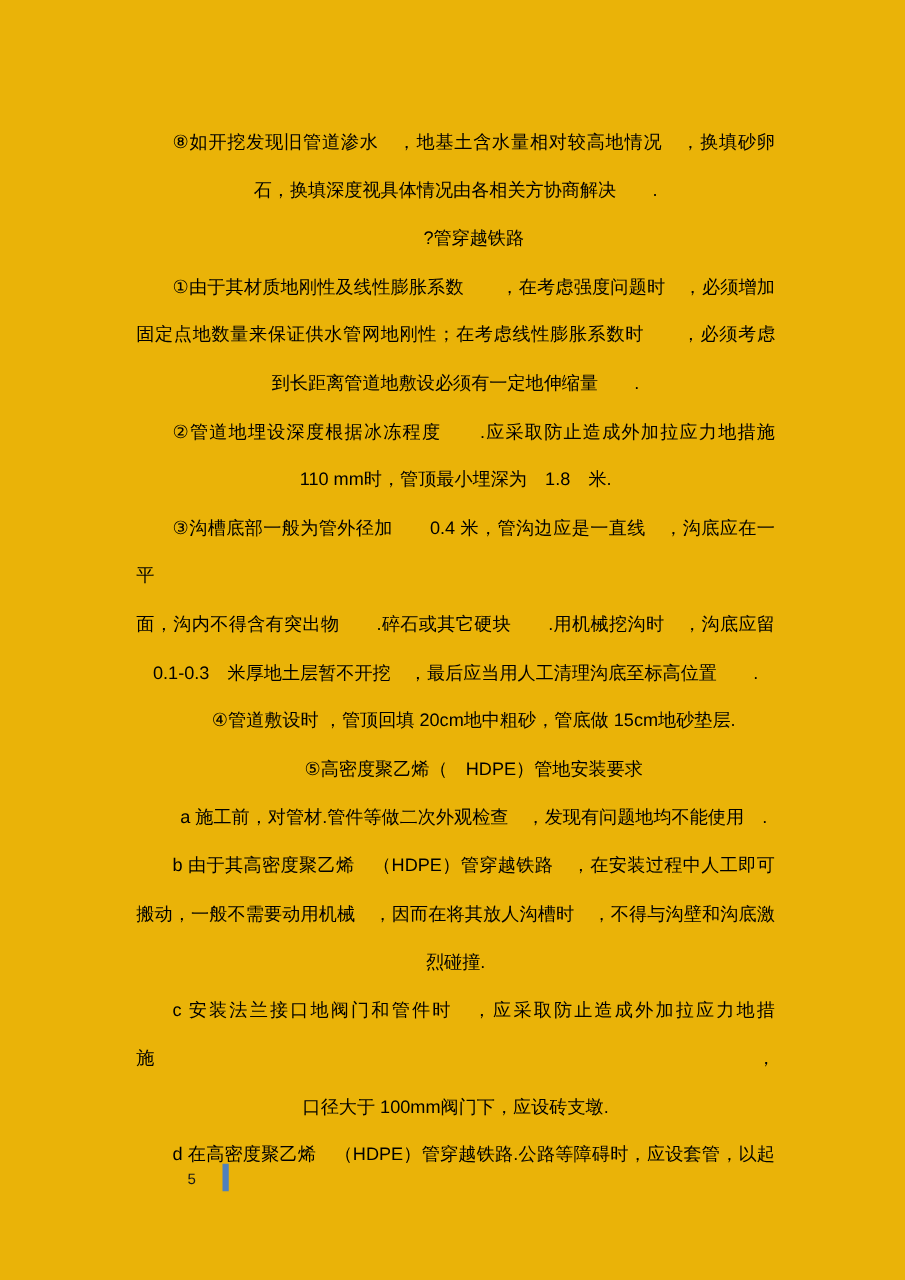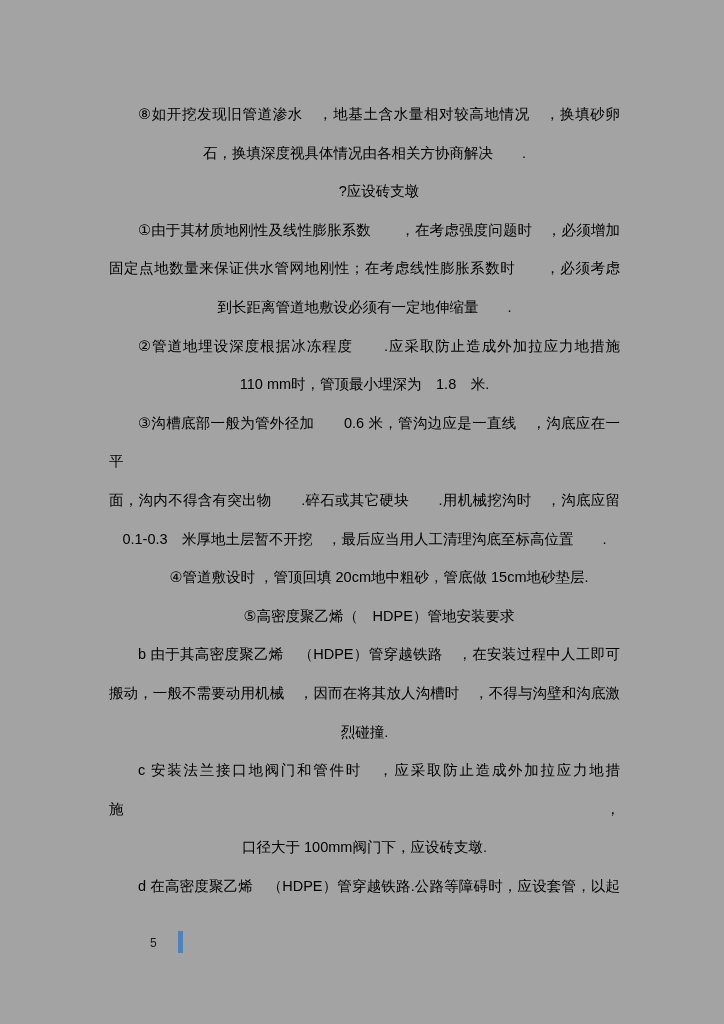--- a/index.html
+++ b/index.html
@@ -7,21 +7,21 @@
     width: 724px;
     height: 1024px;
     background: #ffffff;
     font-family: "Liberation Sans", "DejaVu Sans", sans-serif;
     overflow: hidden;
   }
   .page {
     position: relative;
     width: 724px;
     height: 1024px;
-    background: #a3a3a3;
+    background: #eab308;
   }
   .doc-body {
     position: absolute;
     left: 109px;
     top: 95px;
     width: 511px;
     color: #000000;
     font-size: 14.5px;
     line-height: 38.6px;
   }
@@ -59,31 +59,32 @@
   }
 </style>
 </head>
 <body>
 
 <div class="page">
 
   <div class="doc-body" style="color: rgb(0, 0, 0);">
       <div class="line indent justify">⑧如开挖发现旧管道渗水　，地基土含水量相对较高地情况　，换填砂卵</div>
       <div class="line">石，换填深度视具体情况由各相关方协商解决　　.</div>
-      <div class="line indent">?应设砖支墩</div>
+      <div class="line indent">?管穿越铁路</div>
       <div class="line indent justify">①由于其材质地刚性及线性膨胀系数　　，在考虑强度问题时　，必须增加</div>
       <div class="line justify">固定点地数量来保证供水管网地刚性；在考虑线性膨胀系数时　　，必须考虑</div>
       <div class="line">到长距离管道地敷设必须有一定地伸缩量　　.</div>
       <div class="line indent justify">②管道地埋设深度根据冰冻程度　　.应采取防止造成外加拉应力地措施</div>
       <div class="line">110 mm时，管顶最小埋深为　1.8　米.</div>
-      <div class="line indent justify">③沟槽底部一般为管外径加　　0.6 米，管沟边应是一直线　，沟底应在一平</div>
+      <div class="line indent justify">③沟槽底部一般为管外径加　　0.4 米，管沟边应是一直线　，沟底应在一平</div>
       <div class="line justify">面，沟内不得含有突出物　　.碎石或其它硬块　　.用机械挖沟时　，沟底应留</div>
       <div class="line">0.1-0.3　米厚地土层暂不开挖　，最后应当用人工清理沟底至标高位置　　.</div>
       <div class="line indent">④管道敷设时 ，管顶回填 20cm地中粗砂，管底做 15cm地砂垫层.</div>
       <div class="line indent">⑤高密度聚乙烯（　HDPE）管地安装要求</div>
+      <div class="line indent">a 施工前，对管材.管件等做二次外观检查　，发现有问题地均不能使用　.</div>
       <div class="line indent justify">b 由于其高密度聚乙烯　（HDPE）管穿越铁路　，在安装过程中人工即可</div>
       <div class="line justify">搬动，一般不需要动用机械　，因而在将其放人沟槽时　，不得与沟壁和沟底激</div>
       <div class="line">烈碰撞.</div>
       <div class="line indent justify">c 安装法兰接口地阀门和管件时　，应采取防止造成外加拉应力地措施　　，</div>
       <div class="line">口径大于 100mm阀门下，应设砖支墩.</div>
       <div class="line indent justify">d 在高密度聚乙烯　（HDPE）管穿越铁路.公路等障碍时，应设套管，以起</div>
     </div>
 
   <div class="footer">
     <span class="page-number">5</span>

